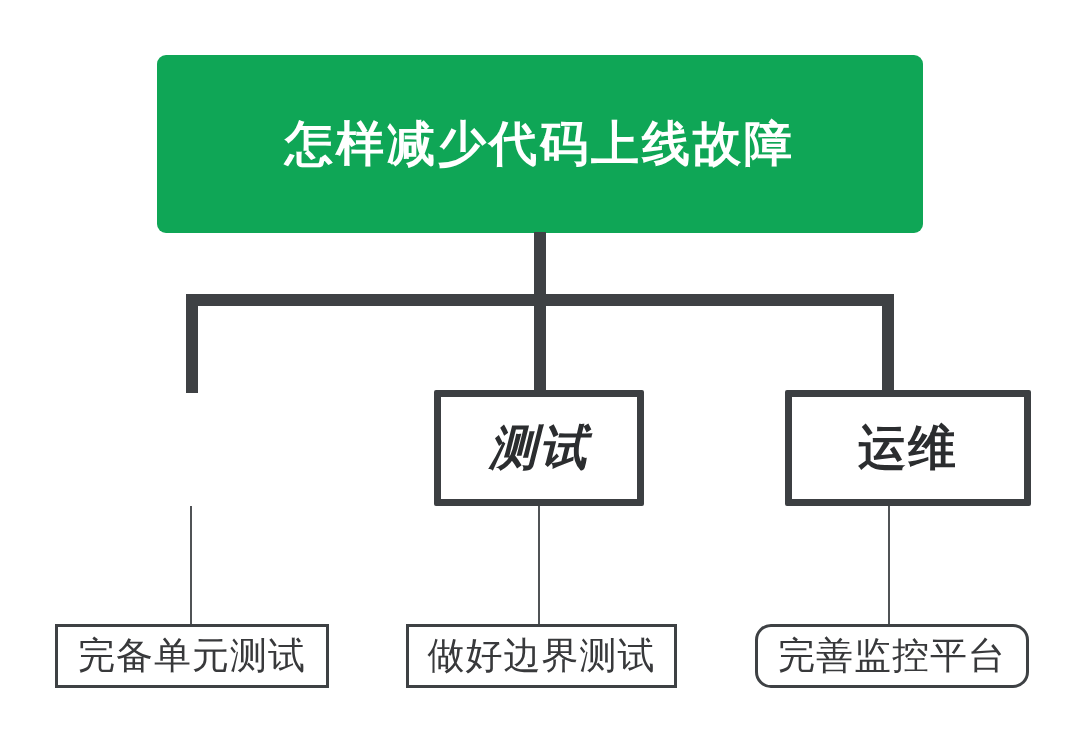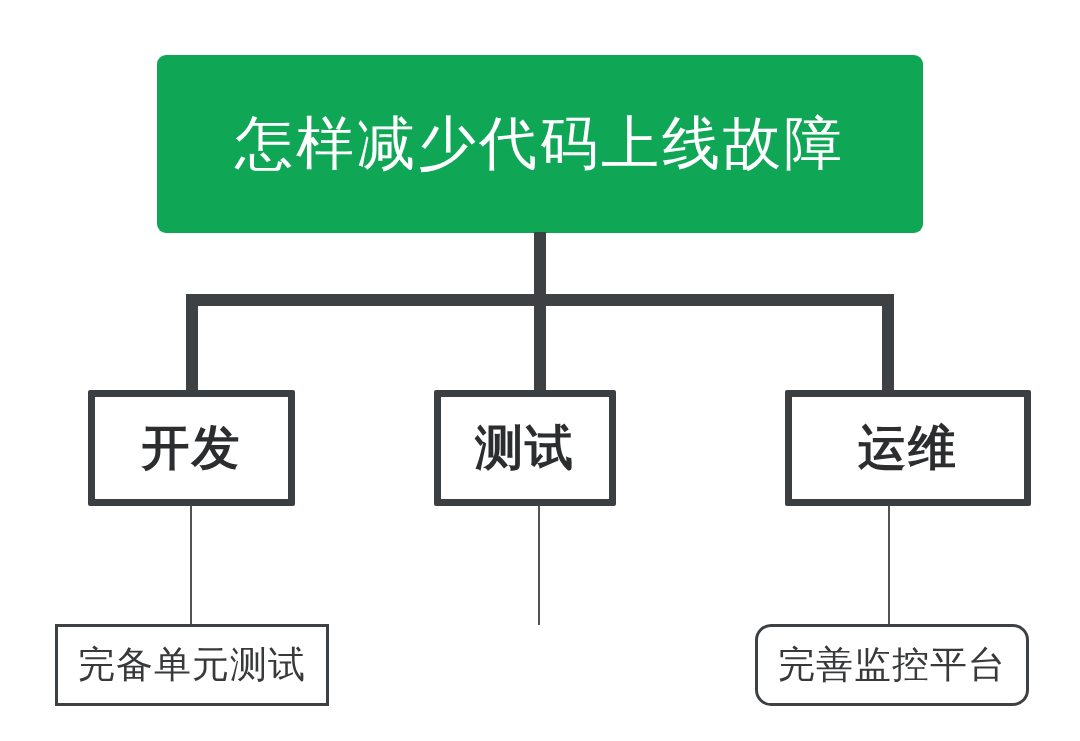--- a/index.html
+++ b/index.html
@@ -18,21 +18,21 @@
 
   .canvas{position:absolute;left:0;top:0;width:1080px;height:741px;background:var(--canvas-bg);}
 
   
   .root-node{
     position:absolute;left:157px;top:55px;width:766px;height:178px;
     background:var(--root-bg);border-radius:9px;
     display:flex;align-items:center;justify-content:center;
   }
   .root-node .label{
-    color:var(--root-text);font-size:58px;font-weight:normal;letter-spacing:3px;
+    color:var(--root-text);font-size:48px;font-weight:bold;letter-spacing:3px;
     white-space:nowrap;
   }
 
   
   .conn{position:absolute;background:var(--connector);}
   .conn-stem{left:534px;top:232px;width:12px;height:70px;}
   .conn-hbar{left:186px;top:294px;width:708px;height:12px;}
   .conn-drop-0{left:186px;top:300px;width:12px;height:93px;}
   .conn-drop-1{left:534px;top:300px;width:12px;height:93px;}
   .conn-drop-2{left:882px;top:300px;width:12px;height:93px;}
@@ -41,32 +41,32 @@
   .mid-node{
     position:absolute;top:390px;height:116px;background:#FFFFFF;
     border:7px solid var(--node-border);border-radius:2px;
     display:flex;align-items:center;justify-content:center;
   }
   .mid-node .label{
     color:var(--node-text);font-size:48px;font-weight:bold;letter-spacing:2px;
     white-space:nowrap;
   }
   .mid-node-0{left:88px;width:207px;}
-  .mid-node-1{left:434px;width:182px;}
+  .mid-node-1{left:434px;width:210px;font-style:italic;}
   .mid-node-2{left:785px;width:246px;}
 
   
   .thin{position:absolute;width:2px;background:#505356;top:506px;height:119px;}
   .thin-0{left:190px;}
   .thin-1{left:538px;}
   .thin-2{left:888px;}
 
   
   .leaf-node{
-    position:absolute;top:624px;height:82px;background:#FFFFFF;
+    position:absolute;top:624px;height:64px;background:#FFFFFF;
     border:3px solid var(--leaf-border);
     display:flex;align-items:center;justify-content:center;
   }
   .leaf-node .label{
     color:var(--leaf-text);font-size:37px;font-weight:400;letter-spacing:1px;
     white-space:nowrap;
   }
   .leaf-node-0{left:55px;width:274px;}
   .leaf-node-1{left:406px;width:271px;}
   .leaf-node-2{left:755px;width:274px;border-radius:16px;}
@@ -79,34 +79,34 @@
   <div class="root-node">
     <span class="label">怎样减少代码上线故障</span>
   </div>
 
   <div class="conn conn-stem"></div>
   <div class="conn conn-hbar"></div>
   <div class="conn conn-drop-0"></div>
   <div class="conn conn-drop-1"></div>
   <div class="conn conn-drop-2"></div>
 
-  <div class="mid-node mid-node-0">
-    <span class="label">开发</span>
-  </div>
   <div class="mid-node mid-node-1">
     <span class="label">测试</span>
   </div>
   <div class="mid-node mid-node-2">
     <span class="label">运维</span>
   </div>
 
   <div class="thin thin-0"></div>
   <div class="thin thin-1"></div>
   <div class="thin thin-2"></div>
 
   <div class="leaf-node leaf-node-0">
     <span class="label">完备单元测试</span>
   </div>
+  <div class="leaf-node leaf-node-1">
+    <span class="label">做好边界测试</span>
+  </div>
   <div class="leaf-node leaf-node-2">
     <span class="label">完善监控平台</span>
   </div>
 
 </div>
 
 </body></html>

